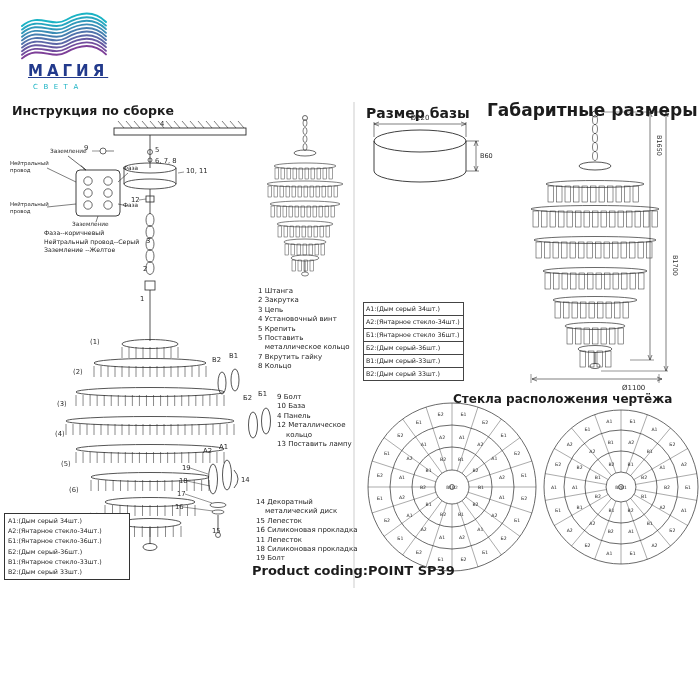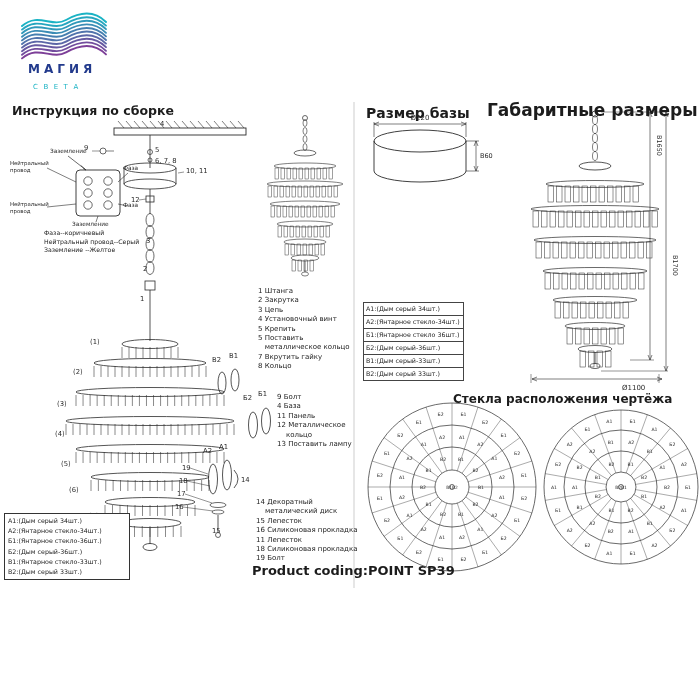--- a/index.html
+++ b/index.html
@@ -7,22 +7,22 @@
           font-family:"DejaVu Sans",sans-serif;color:#1c1c1c;}
   #art{position:absolute;left:0;top:0;}
   .abs{position:absolute;}
   .title{font-weight:bold;white-space:nowrap;}
   .lines .ln{font-size:7px;line-height:9.4px;white-space:pre;}
   .legendbox{border:1px solid #333;padding:2px 3px;background:#fff;}
   .legendbox .ln{font-size:6.3px;line-height:10.2px;white-space:pre;}
   .cellbox .ln{font-size:6.3px;line-height:12px;border:1px solid #444;margin-top:-1px;
                padding:0 2px;white-space:pre;background:#fff;}
   .wiring-notes .ln{font-size:6.2px;line-height:8.6px;white-space:pre;}
-  .logo1{position:absolute;top:56px;left:20px;font-size:12px;font-weight:bold;
-         letter-spacing:4px;color:#223a8c;}
+  .logo1{position:absolute;top:56px;left:20px;font-size:15px;font-weight:bold;
+         letter-spacing:4px;color:#223a8c;text-decoration:underline;}
   .logo2{position:absolute;top:77px;left:25px;font-size:7px;letter-spacing:5.5px;color:#1ab3c4;}
   .product{font-size:13px;font-weight:bold;white-space:nowrap;}
 </style>
 </head>
 <body>
 
 <div id="canvas">
   <svg id="art" width="700" height="700">
       <line x1="354" y1="102" x2="354" y2="588" stroke="#9a9a9a" stroke-width="0.5"></line>
       <text x="50" y="153" font-size="5.8" fill="#2a2a2a" text-anchor="start">Заземление</text>
@@ -638,22 +638,22 @@
       <div class="ln">3 Цепь</div>
       <div class="ln">4 Установочный винт</div>
       <div class="ln">5 Крепить</div>
       <div class="ln">5 Поставить</div>
       <div class="ln">   металлическое кольцо</div>
       <div class="ln">7 Вкрутить гайку</div>
       <div class="ln">8 Кольцо</div>
     </div>
   <div class="abs lines" style="left:277px;top:393px">
       <div class="ln">9 Болт</div>
-      <div class="ln">4 База</div>
-      <div class="ln">11 Панель</div>
+      <div class="ln">10 База</div>
+      <div class="ln">4 Панель</div>
       <div class="ln">12 Металлическое</div>
       <div class="ln">    кольцо</div>
       <div class="ln">13 Поставить лампу</div>
     </div>
   <div class="abs lines" style="left:256px;top:498px">
       <div class="ln">14 Декоратный</div>
       <div class="ln">    металический диск</div>
       <div class="ln">15 Лепесток</div>
       <div class="ln">16 Силиконовая прокладка</div>
       <div class="ln">11 Лепесток</div>

